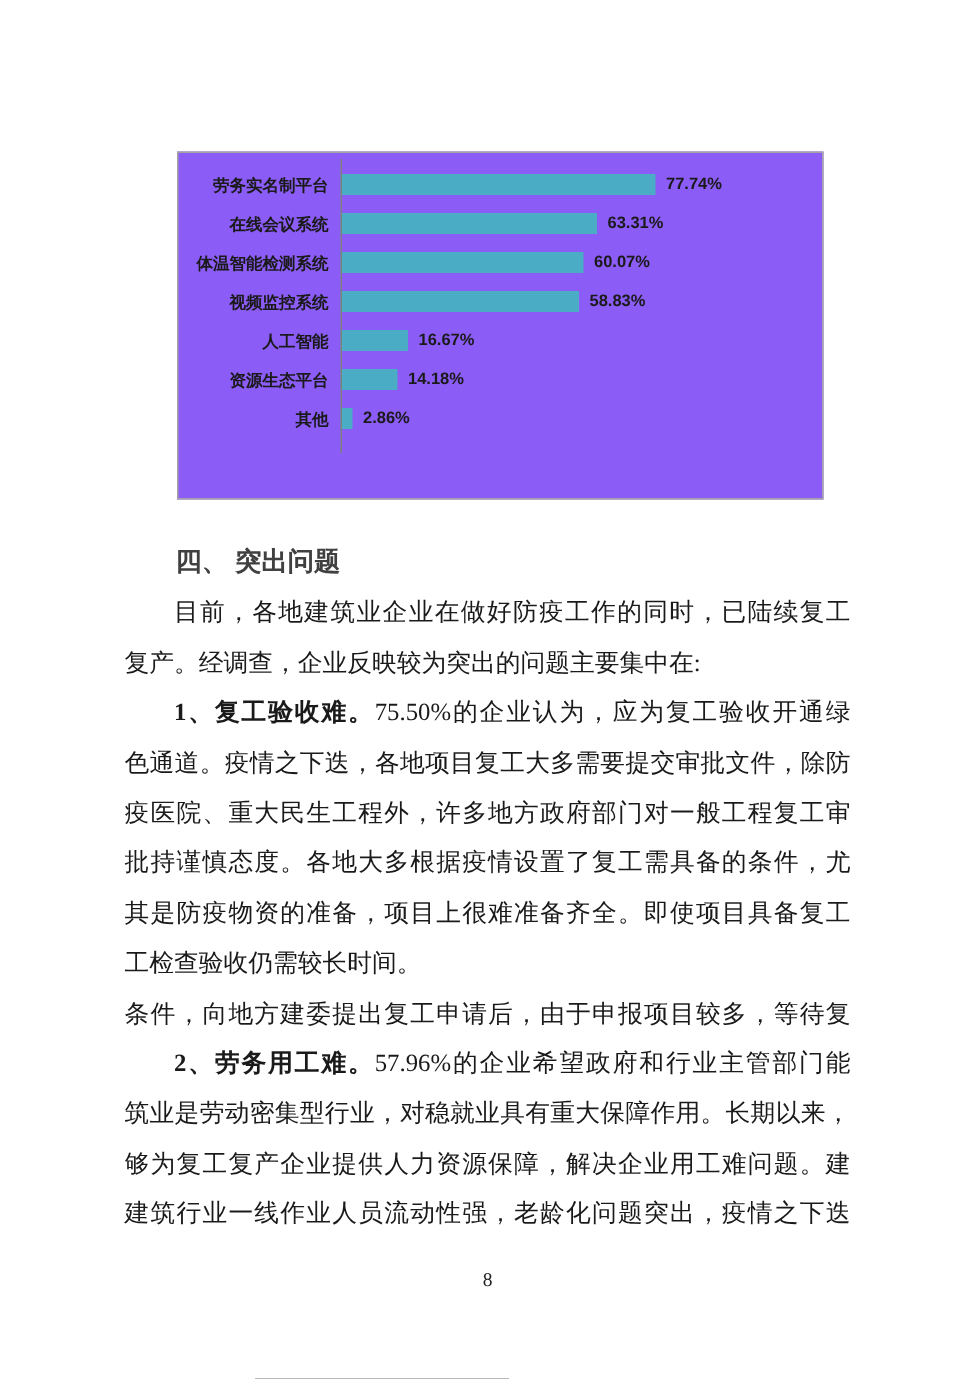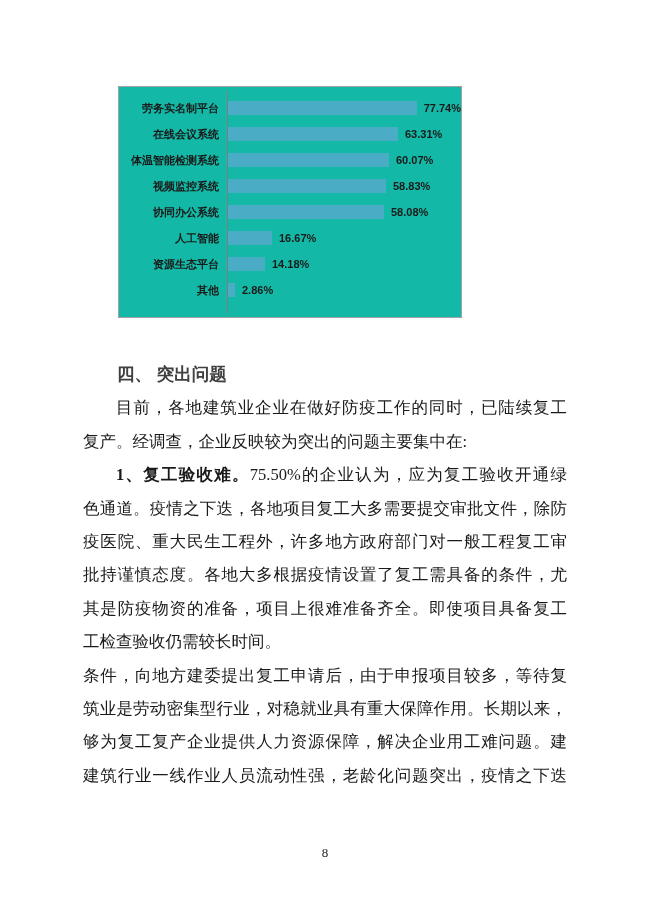--- a/index.html
+++ b/index.html
@@ -8,24 +8,24 @@
     width:650px;height:919px;
     margin:0 auto;
     background:#ffffff;
     font-family:"Liberation Serif",serif;
     color:#1a1a1a;
     overflow:hidden;
   }
   
   .chart-box{
     position:absolute;
-    left:118px;top:86px;
-    width:344px;height:232px;
+    left:118px;top:101px;
+    width:431px;height:232px;
     border:1.5px solid #a3a3a3;
-    background:#14b8a6;
+    background:#8b5cf6;
     box-sizing:border-box;
   }
   .chart-rows{
     position:relative;
     margin-top:8px;
   }
   .axis-line{
     position:absolute;
     left:108px;top:-4px;bottom:-10px;
     width:1px;
@@ -138,27 +138,20 @@
           </div>
         </div>
         <div class="chart-row">
           <div class="cat-label">视频监控系统</div>
           <div class="bar-zone">
             <div class="bar" style="width: 159px; background: rgb(74, 172, 197);"></div>
             <div class="val-label">58.83%</div>
           </div>
         </div>
         <div class="chart-row">
-          <div class="cat-label">协同办公系统</div>
-          <div class="bar-zone">
-            <div class="bar" style="width: 157px; background: rgb(74, 172, 197);"></div>
-            <div class="val-label">58.08%</div>
-          </div>
-        </div>
-        <div class="chart-row">
           <div class="cat-label">人工智能</div>
           <div class="bar-zone">
             <div class="bar" style="width: 45px; background: rgb(74, 172, 197);"></div>
             <div class="val-label">16.67%</div>
           </div>
         </div>
         <div class="chart-row">
           <div class="cat-label">资源生态平台</div>
           <div class="bar-zone">
             <div class="bar" style="width: 38px; background: rgb(74, 172, 197);"></div>
@@ -182,20 +175,21 @@
 
     <div class="body-line j ind"><span class="seg-n">目前，各地建筑业企业在做好防疫工作的同时，已陆续复工</span></div>
         <div class="body-line nj"><span class="seg-n">复产。经调查，企业反映较为突出的问题主要集中在:</span></div>
         <div class="body-line j ind"><span class="seg-b">1、复工验收难。</span><span class="seg-n">75.50%的企业认为，应为复工验收开通绿</span></div>
         <div class="body-line j"><span class="seg-n">色通道。疫情之下迭，各地项目复工大多需要提交审批文件，除防</span></div>
         <div class="body-line j"><span class="seg-n">疫医院、重大民生工程外，许多地方政府部门对一般工程复工审</span></div>
         <div class="body-line j"><span class="seg-n">批持谨慎态度。各地大多根据疫情设置了复工需具备的条件，尤</span></div>
         <div class="body-line j"><span class="seg-n">其是防疫物资的准备，项目上很难准备齐全。即使项目具备复工</span></div>
         <div class="body-line nj"><span class="seg-n">工检查验收仍需较长时间。</span></div>
         <div class="body-line j"><span class="seg-n">条件，向地方建委提出复工申请后，由于申报项目较多，等待复</span></div>
+        <div class="body-line j ind"><span class="seg-b">2、劳务用工难。</span><span class="seg-n">57.96%的企业希望政府和行业主管部门能</span></div>
         <div class="body-line j"><span class="seg-n">筑业是劳动密集型行业，对稳就业具有重大保障作用。长期以来，</span></div>
         <div class="body-line j"><span class="seg-n">够为复工复产企业提供人力资源保障，解决企业用工难问题。建</span></div>
         <div class="body-line j"><span class="seg-n">建筑行业一线作业人员流动性强，老龄化问题突出，疫情之下迭</span></div>
       </div>
   </div>
 
   <div class="page-number">8</div>
 
 </div>
 

